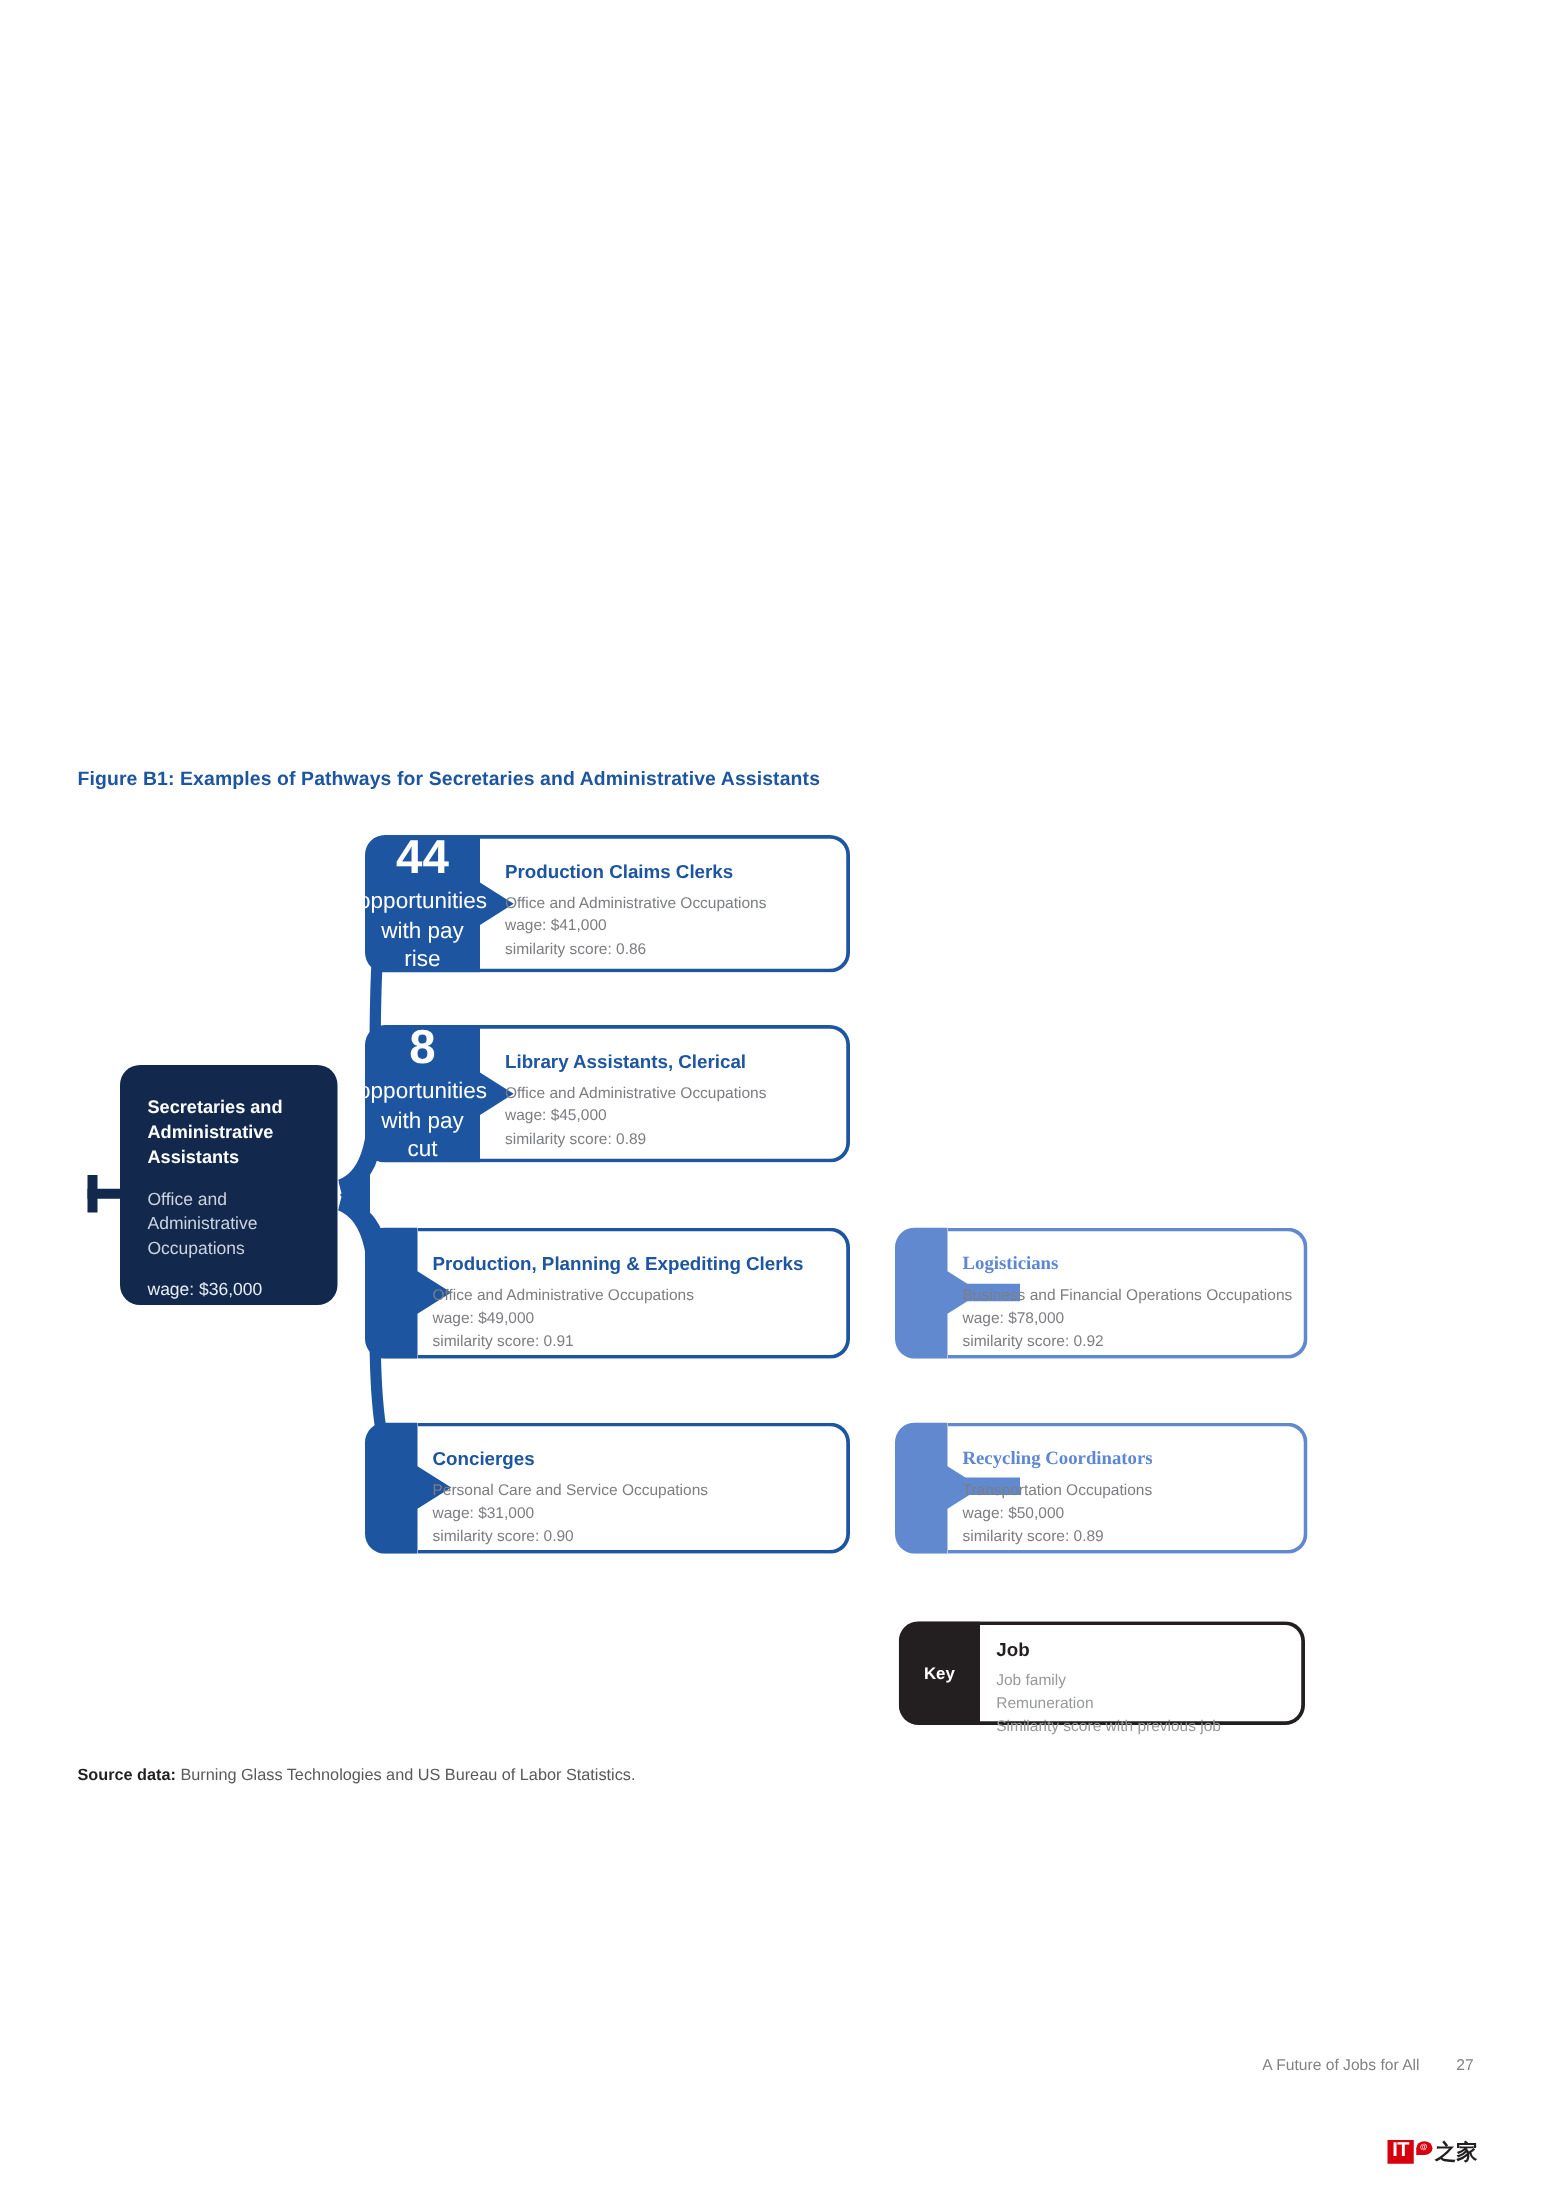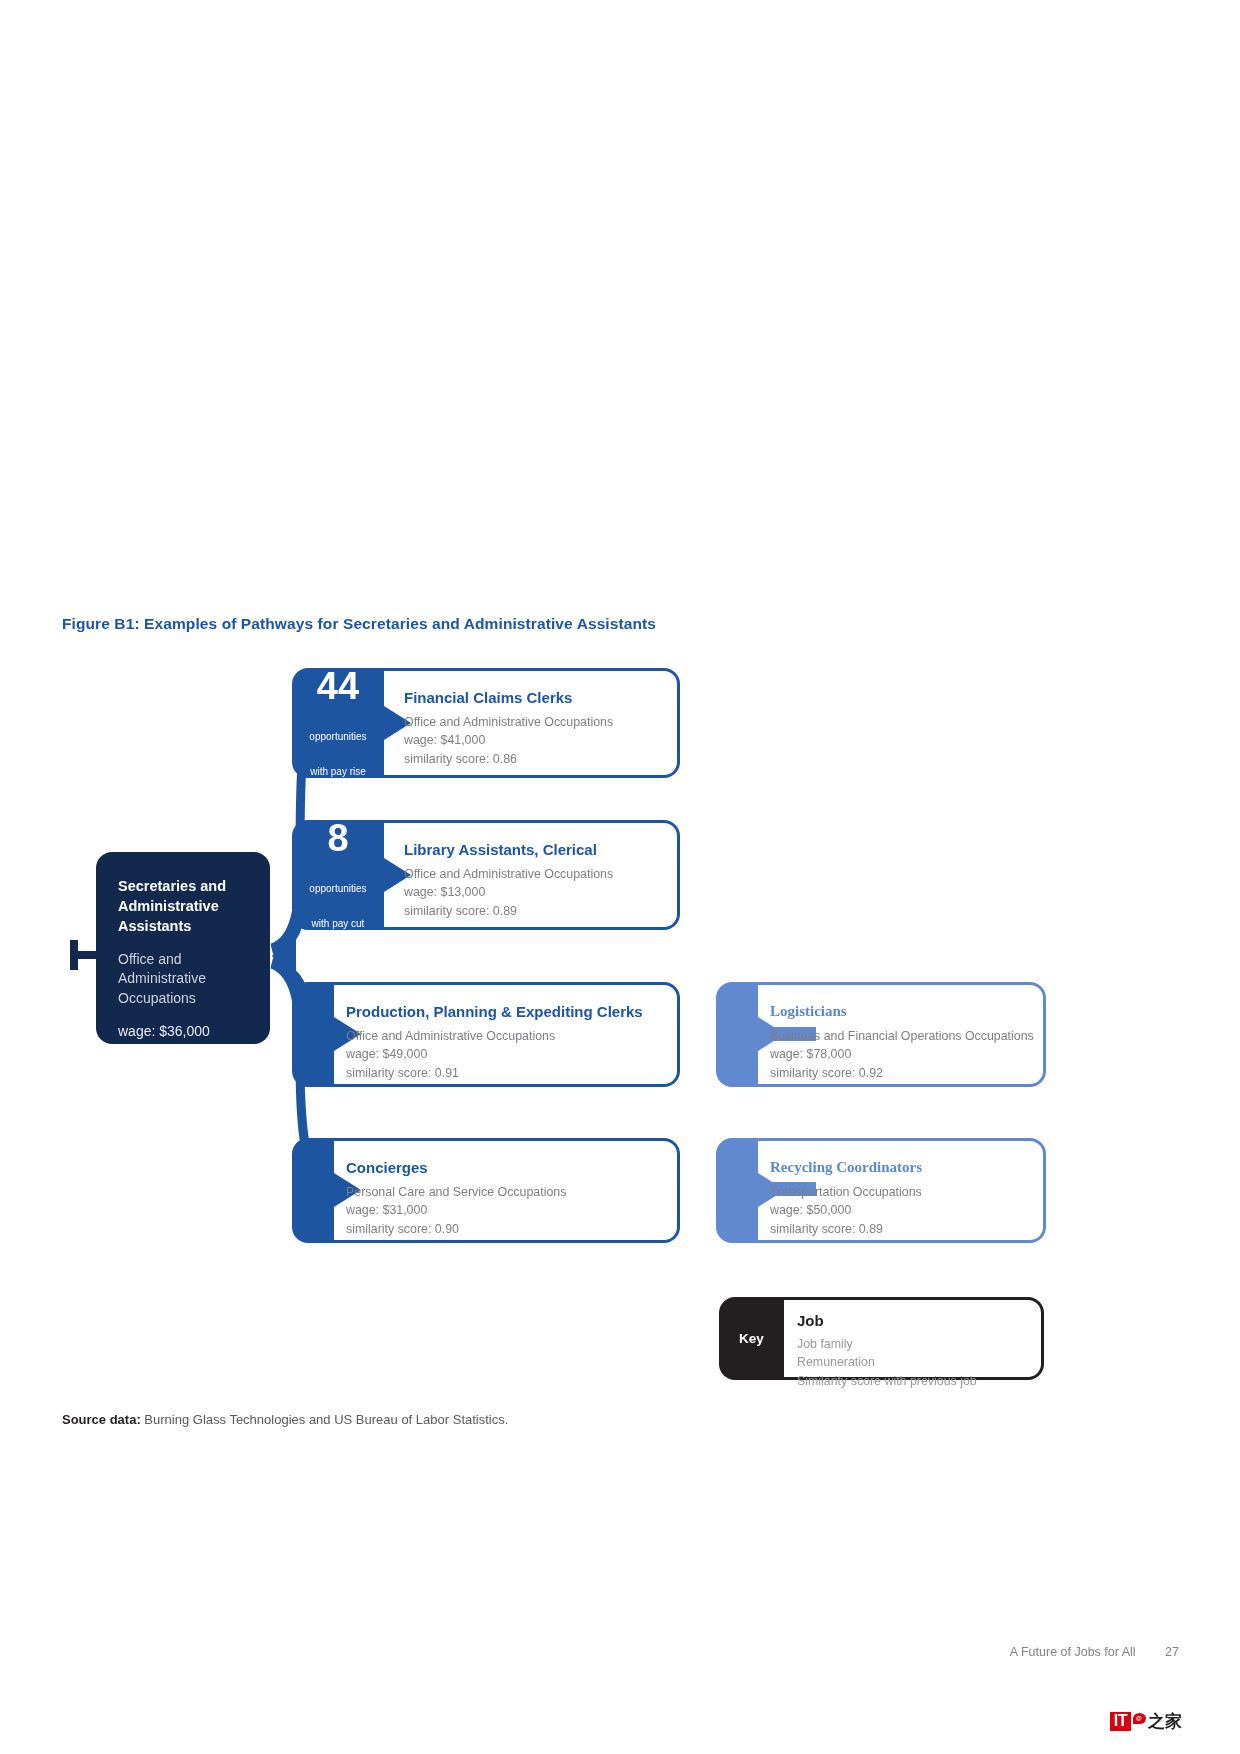--- a/index.html
+++ b/index.html
@@ -64,21 +64,21 @@
   .card.light .c-title{color:#5d87d2;font-family:Liberation Serif, serif;}
   .c-line{font-size:12.4px;color:#7c7e82;line-height:1.52;}
 
   
   .badge{
     position:absolute;left:0;top:0;width:100%;height:100%;
     display:flex;flex-direction:column;align-items:center;justify-content:space-between;
     color:#ffffff;text-align:center;pointer-events:none;
   }
   .badge .num{font-size:38px;font-weight:700;line-height:0.95;margin-bottom:4px;}
-  .badge .lbl{font-size:10px;line-height:1.25;font-weight:400;}
+  .badge .lbl{font-size:18px;line-height:1.25;font-weight:400;}
 
   
   .keybox{position:absolute;left:719px;top:1297px;width:325px;height:83px;z-index:3;}
   .keybox .shell{border-color:#231f20;}
   .keybox .tabtxt{
     position:absolute;left:0;top:0;width:65px;height:100%;
     display:flex;align-items:center;justify-content:center;
     color:#ffffff;font-size:13.5px;font-weight:700;pointer-events:none;
   }
   .k-title{font-size:15px;font-weight:700;color:#231f20;line-height:1.3;margin-bottom:4px;}
@@ -150,41 +150,41 @@
       <svg class="tab" style="width:120px;" viewBox="0 0 120 110" preserveAspectRatio="none">
         <path d="M16,0 H92 V38 L119,55 L92,72 V110 H16 A16,16 0 0 1 0,94 V16 A16,16 0 0 1 16,0 Z" fill="#1d55a0"></path>
       </svg>
       <div class="badge" style="width:92px;">
         <span class="num">44</span>
         <span class="lbl">opportunities</span>
         <span class="lbl">with pay rise</span>
       </div>
       <div class="shell" style="border-left:none;border-radius:0 16px 16px 0;left:92px;width:296px;"></div>
       <div class="content" style="left:112px;right:16px;width:268px;">
-        <div class="c-title">Financial Claims Clerks</div>
+        <div class="c-title">Production Claims Clerks</div>
         <div class="c-line">Office and Administrative Occupations</div>
         <div class="c-line">wage: $41,000</div>
         <div class="c-line">similarity score: 0.86</div>
       </div>
     </div>
 
     <div class="card" style="left:292px;top:820px;width:388px;height:110px;">
       <svg class="tab" style="width:120px;" viewBox="0 0 120 110" preserveAspectRatio="none">
         <path d="M16,0 H92 V38 L119,55 L92,72 V110 H16 A16,16 0 0 1 0,94 V16 A16,16 0 0 1 16,0 Z" fill="#1d55a0"></path>
       </svg>
       <div class="badge" style="width:92px;">
         <span class="num">8</span>
         <span class="lbl">opportunities</span>
         <span class="lbl">with pay cut</span>
       </div>
       <div class="shell" style="border-left:none;border-radius:0 16px 16px 0;left:92px;width:296px;"></div>
       <div class="content" style="left:112px;right:16px;width:268px;">
         <div class="c-title">Library Assistants, Clerical</div>
         <div class="c-line">Office and Administrative Occupations</div>
-        <div class="c-line">wage: $13,000</div>
+        <div class="c-line">wage: $45,000</div>
         <div class="c-line">similarity score:  0.89</div>
       </div>
     </div>
 
     <div class="card" style="left:292px;top:982px;width:388px;height:105px;">
       <svg class="tab" style="width:70px;" viewBox="0 0 70 105" preserveAspectRatio="none">
         <path d="M16,0 H42 V35 L69,52 L42,69 V105 H16 A16,16 0 0 1 0,89 V16 A16,16 0 0 1 16,0 Z" fill="#1d55a0"></path>
       </svg>
       <div class="shell" style="border-left:none;border-radius:0 16px 16px 0;left:42px;width:346px;"></div>
       <div class="content" style="left:54px;width:326px;">

